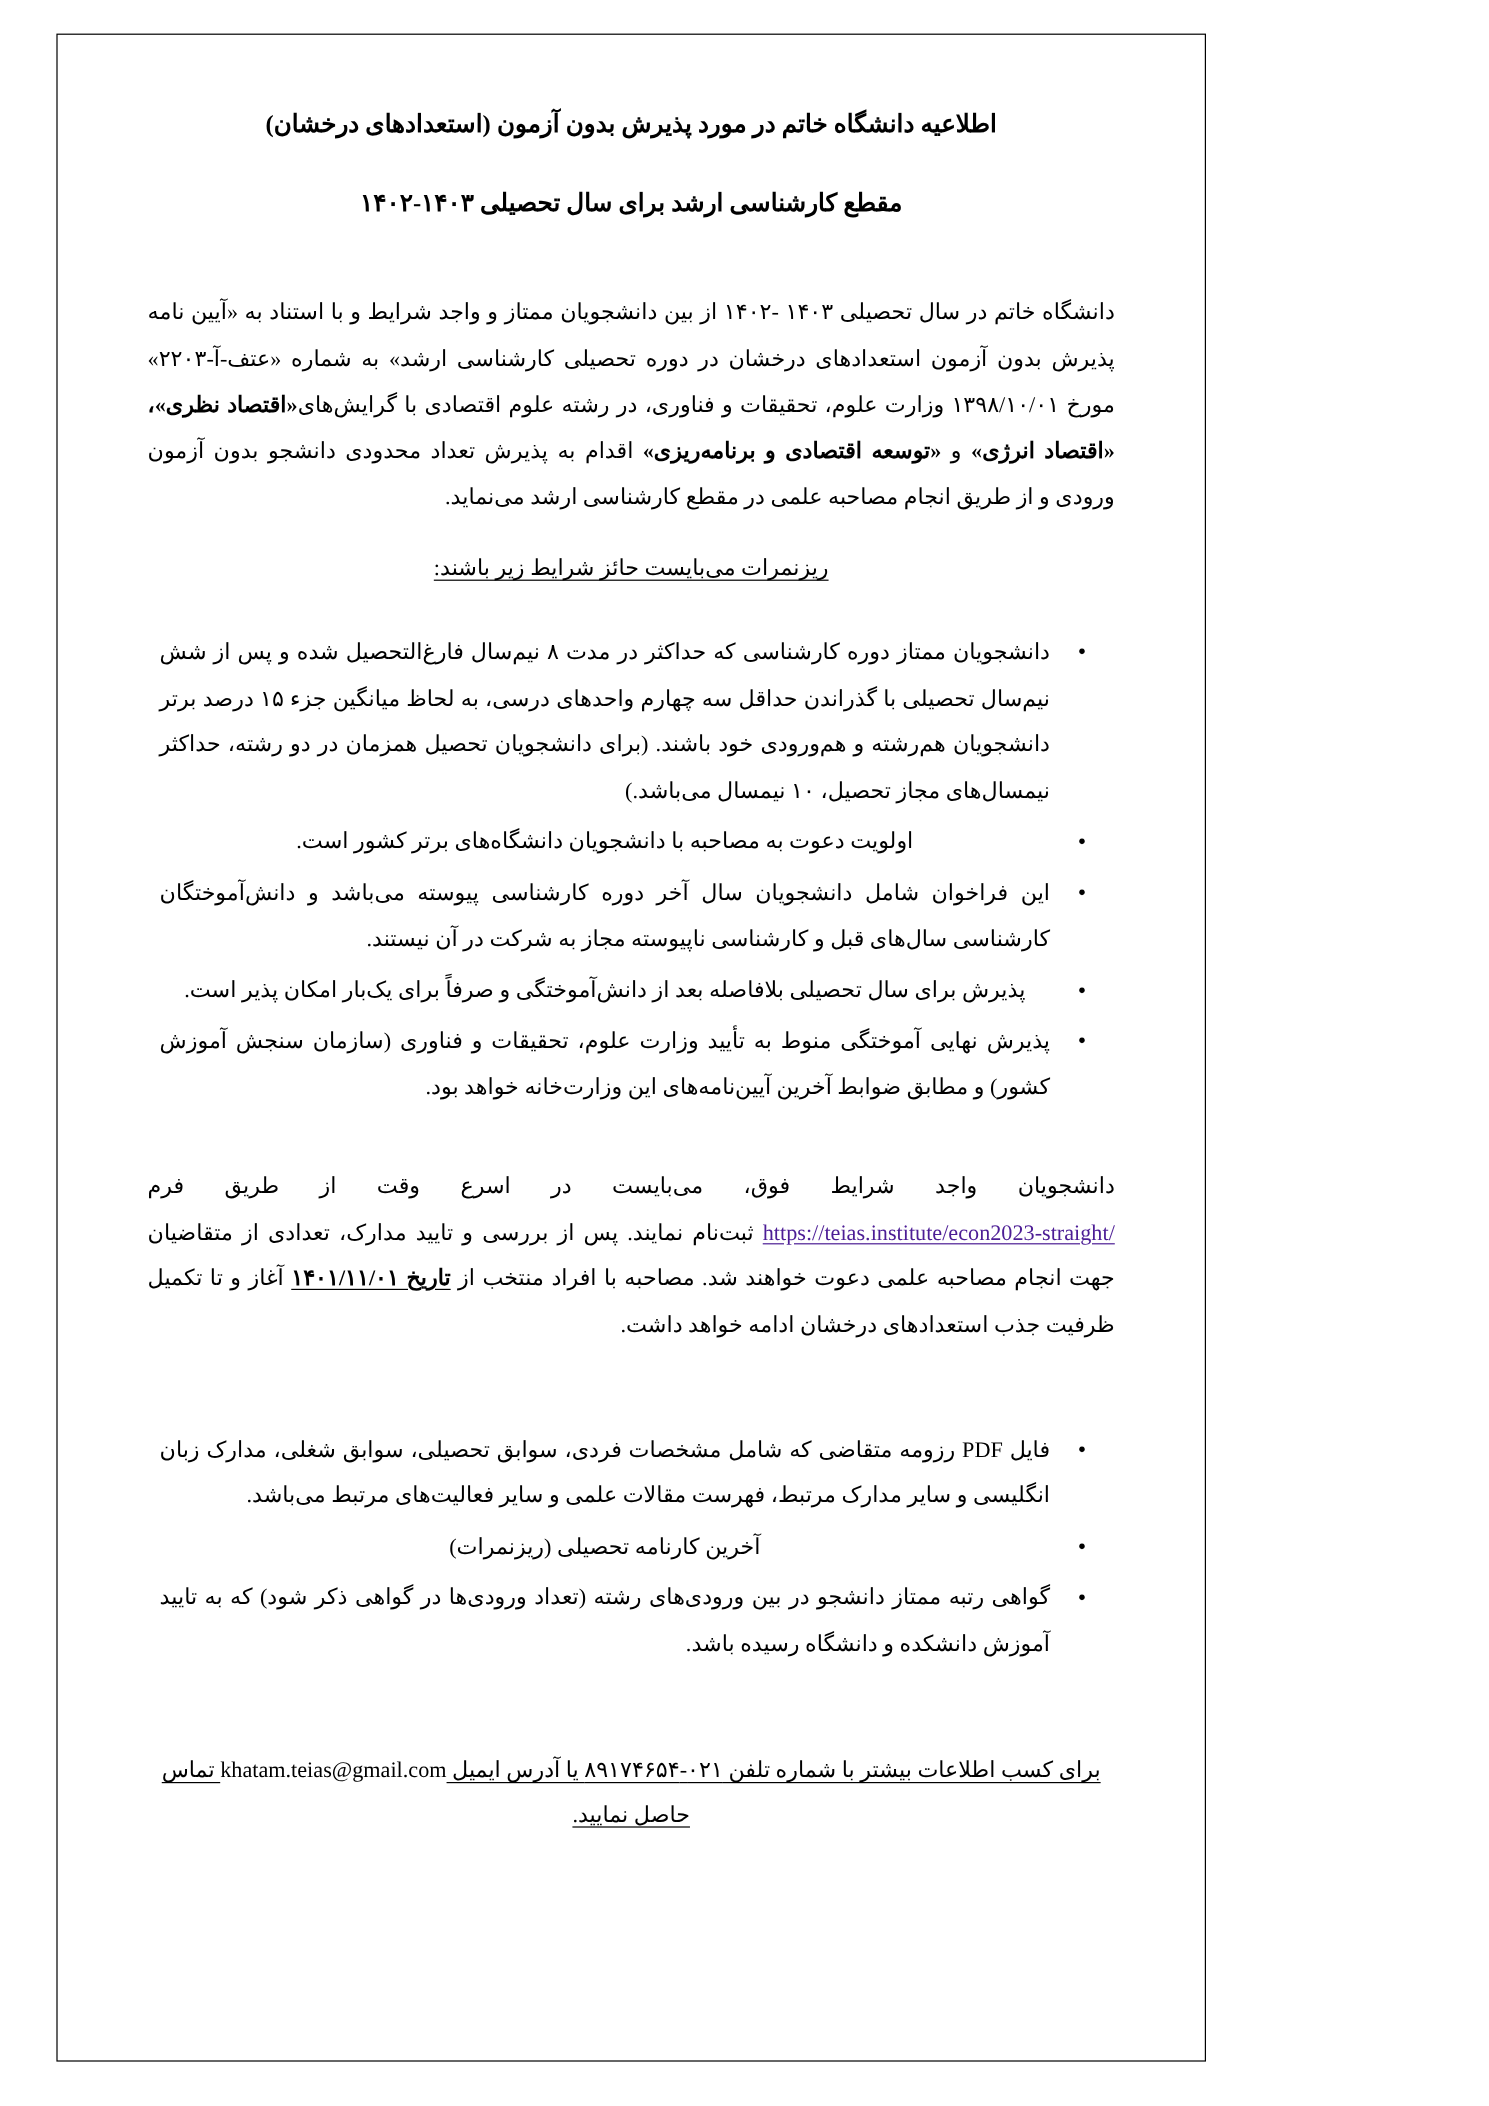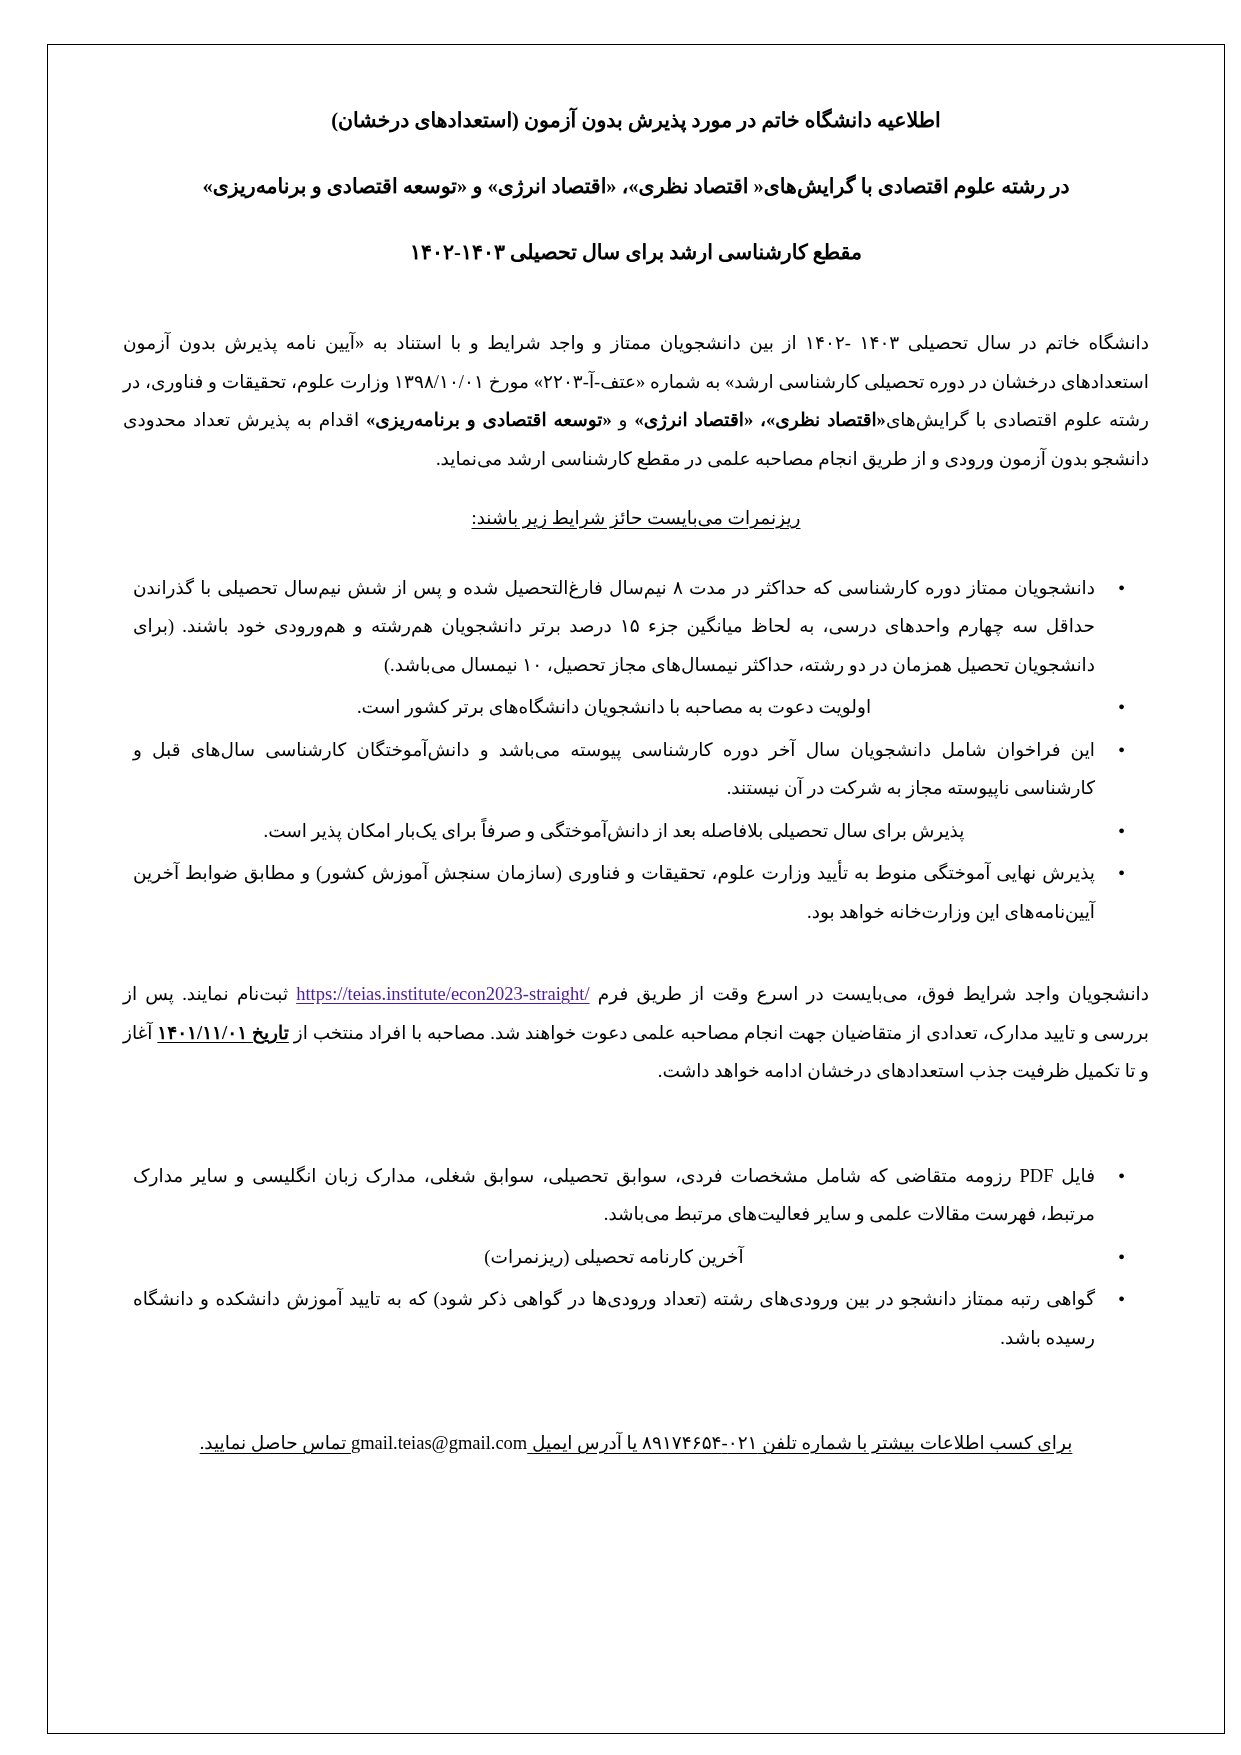--- a/index.html
+++ b/index.html
@@ -11,23 +11,23 @@
     width: 1241px;
     height: 1755px;
     font-family: "Liberation Serif", "DejaVu Serif", serif;
     color: #000000;
     overflow: hidden;
   }
 
   
   .page-frame {
     position: absolute;
-    top: 44px;
+    top: 28px;
     left: 47px;
-    width: 1178px;
+    width: 958px;
     height: 1690px;
     border: 1.5px solid #000000;
     box-sizing: border-box;
     background: #ffffff;
   }
 
   .page-inner {
     position: absolute;
     top: 0;
     left: 0;
@@ -137,21 +137,20 @@
   }
 </style>
 </head>
 <body>
 
 <div class="page-frame">
   <div class="page-inner">
 
     <div class="title-block">
       <div class="title-line l1">اطلاعیه دانشگاه خاتم در مورد پذیرش بدون آزمون (استعدادهای درخشان)</div>
-      <div class="title-line l2">در رشته علوم اقتصادی با گرایش‌های« اقتصاد نظری»، «اقتصاد انرژی» و «توسعه اقتصادی و برنامه‌ریزی»</div>
       <div class="title-line l3">مقطع کارشناسی ارشد برای سال تحصیلی ۱۴۰۳-۱۴۰۲</div>
     </div>
 
     <div class="spacer-lg"></div>
 
     <p class="body"><span>دانشگاه خاتم در سال تحصیلی ۱۴۰۳ -۱۴۰۲ از بین دانشجویان ممتاز و واجد شرایط و با استناد به «آیین نامه پذیرش بدون آزمون استعدادهای درخشان در دوره تحصیلی کارشناسی ارشد» به شماره «عتف-آ-۲۲۰۳» مورخ ۱۳۹۸/۱۰/۰۱ وزارت علوم، تحقیقات و فناوری، در رشته علوم اقتصادی با گرایش‌های</span><b>«اقتصاد نظری»، «اقتصاد انرژی»</b><span> و </span><b>«توسعه اقتصادی و برنامه‌ریزی»</b><span> اقدام به پذیرش تعداد محدودی دانشجو بدون آزمون ورودی و از طریق انجام مصاحبه علمی در مقطع کارشناسی ارشد می‌نماید.</span></p>
 
     <div class="spacer-sm"></div>
 
     <p class="underline-heading">ریزنمرات می‌بایست حائز شرایط زیر باشند:</p>
@@ -176,16 +175,16 @@
     <div class="spacer-sm"></div>
 
     <ul class="bullets">
       <li>فایل PDF رزومه متقاضی که شامل مشخصات فردی، سوابق تحصیلی، سوابق شغلی، مدارک زبان انگلیسی و سایر مدارک مرتبط، فهرست مقالات علمی و سایر فعالیت‌های مرتبط می‌باشد.</li>
       <li class="centered">آخرین کارنامه تحصیلی (ریزنمرات)</li>
       <li>گواهی رتبه ممتاز دانشجو در بین ورودی‌های رشته (تعداد ورودی‌ها در گواهی ذکر شود) که به تایید آموزش دانشکده و دانشگاه رسیده باشد.</li>
     </ul>
 
     <div class="spacer-lg"></div>
 
-    <p class="footer-note"><span>برای کسب اطلاعات بیشتر با شماره تلفن ۰۲۱-۸۹۱۷۴۶۵۴ یا آدرس ایمیل </span><span class="ltr">gmail.teias@gmail.com</span><span> تماس حاصل نمایید.</span></p>
+    <p class="footer-note"><span>برای کسب اطلاعات بیشتر با شماره تلفن ۰۲۱-۸۹۱۷۴۶۵۴ یا آدرس ایمیل </span><span class="ltr">khatam.teias@gmail.com</span><span> تماس حاصل نمایید.</span></p>
 
   </div>
 </div>
 
 </body></html>

